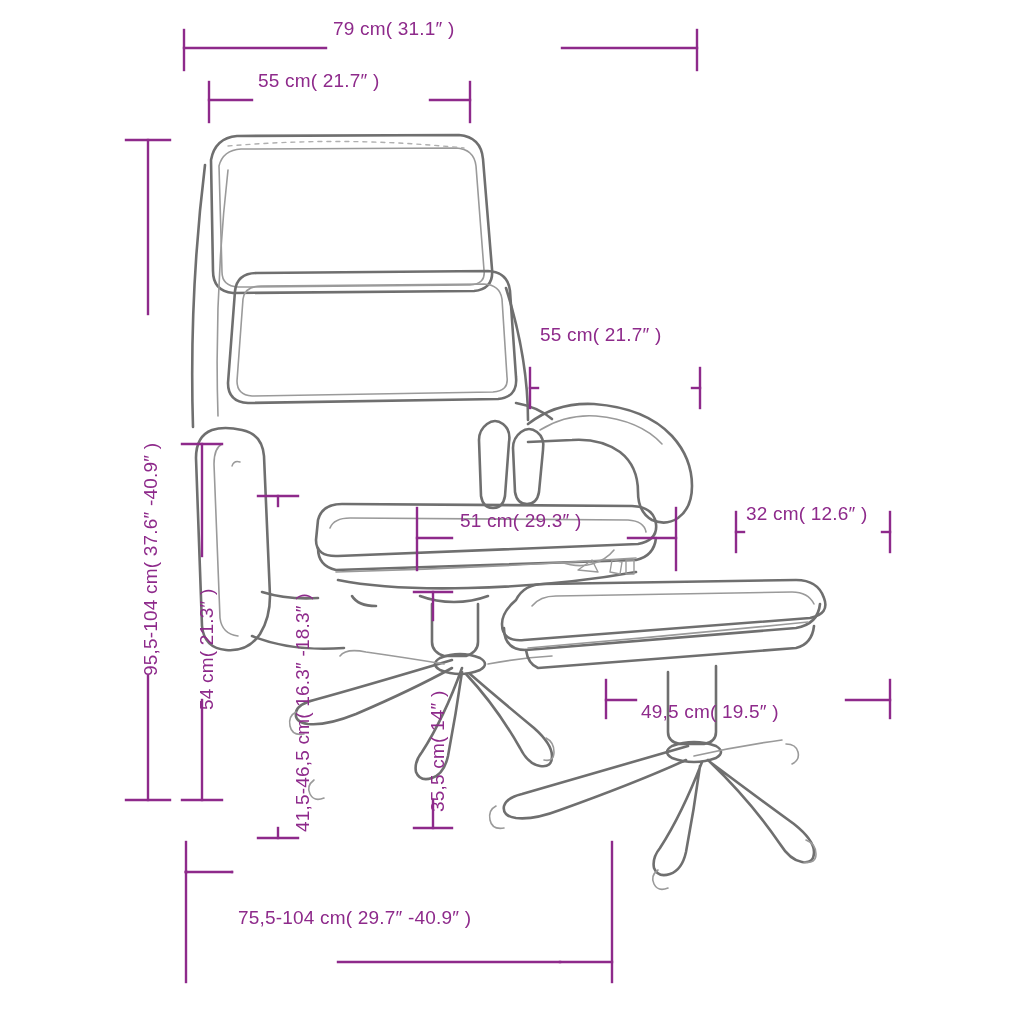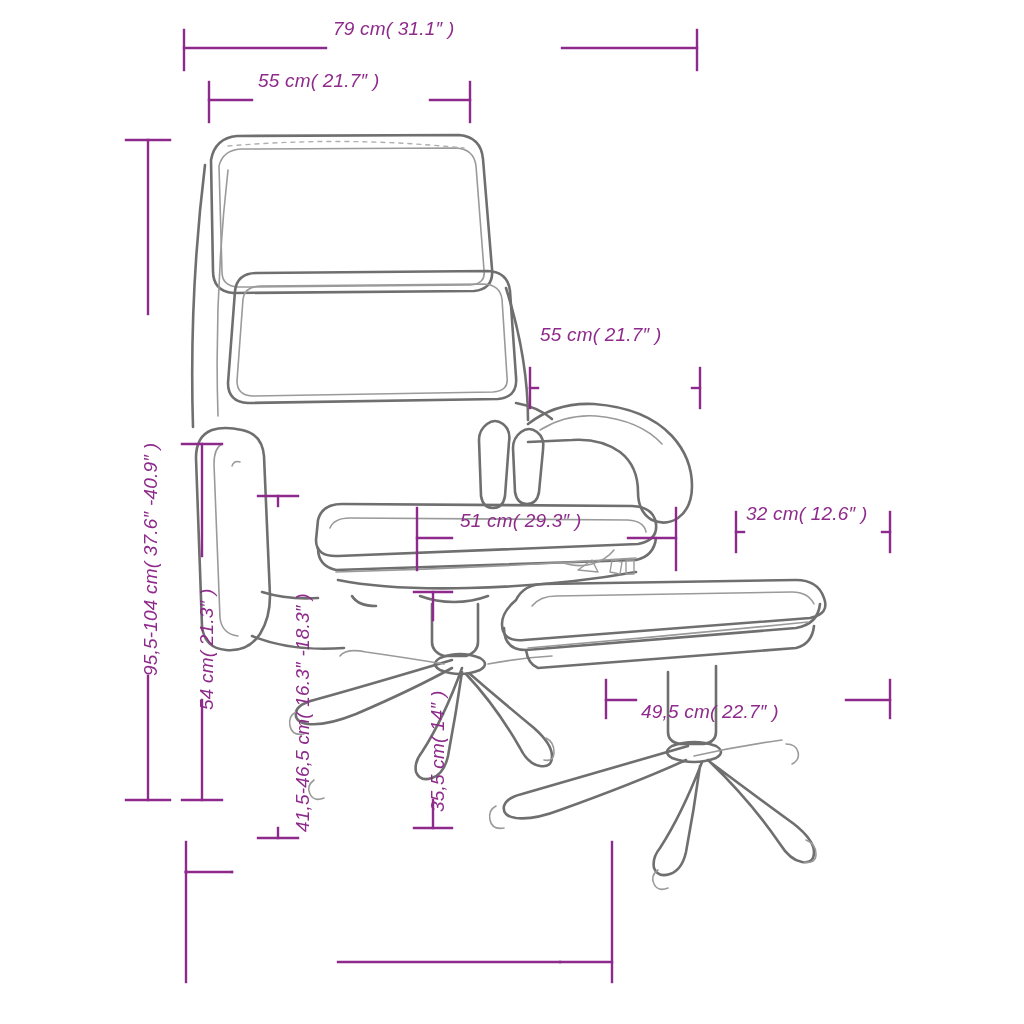--- a/index.html
+++ b/index.html
@@ -2,21 +2,21 @@
 <html><head>
 <meta charset="utf-8">
 <style>
   html,body{margin:0;padding:0;}
   body{
     width:1024px;height:1024px;
     background:#ffffff;
     font-family:"Liberation Sans", sans-serif;
     overflow:hidden;
   }
-  #stage{position:relative;width:1024px;height:824px;font-style:italic;}
+  #stage{position:relative;width:1024px;height:824px;}
   svg.layer{position:absolute;left:0;top:0;width:1024px;height:1024px;}
   .dimtxt{
     position:absolute;
     color:#8e2a8b;
     font-family:"Liberation Sans", sans-serif;
     font-size:19px;
     white-space:nowrap;
     letter-spacing:0.2px;
   }
   .rot90{transform-origin:left top;}
@@ -169,22 +169,23 @@
   <div class="dimtxt" style="left:333px; top:18px;">79 cm( 31.1″ )</div>
 
   <div class="dimtxt" style="left:258px; top:70px;">55 cm( 21.7″ )</div>
 
   <div class="dimtxt" style="left:540px; top:324px;">55 cm( 21.7″ )</div>
 
   <div class="dimtxt" style="left:460px; top:510px;">51 cm( 29.3″ )</div>
 
   <div class="dimtxt" style="left:746px; top:503px;">32 cm( 12.6″ )</div>
 
-  <div class="dimtxt" style="left:641px; top:701px;">49,5 cm( 22.7″ )</div>
+  <div class="dimtxt" style="left:641px; top:701px;">49,5 cm( 19.5″ )</div>
 
+  <div class="dimtxt" style="left:238px; top:907px;">75,5-104 cm( 29.7″  -40.9″ )</div>
 
   <div class="dimtxt rot90" style="left:140px; top:676px; transform:rotate(-90deg);">95,5-104 cm( 37.6″  -40.9″ )</div>
 
   <div class="dimtxt rot90" style="left:196px; top:710px; transform:rotate(-90deg);">54 cm( 21.3″ )</div>
 
   <div class="dimtxt rot90" style="left:292px; top:832px; transform:rotate(-90deg);">41,5-46,5 cm( 16.3″  -18.3″ )</div>
 
   <div class="dimtxt rot90" style="left:427px; top:812px; transform:rotate(-90deg);">35,5 cm( 14″ )</div>
 
 </div>

